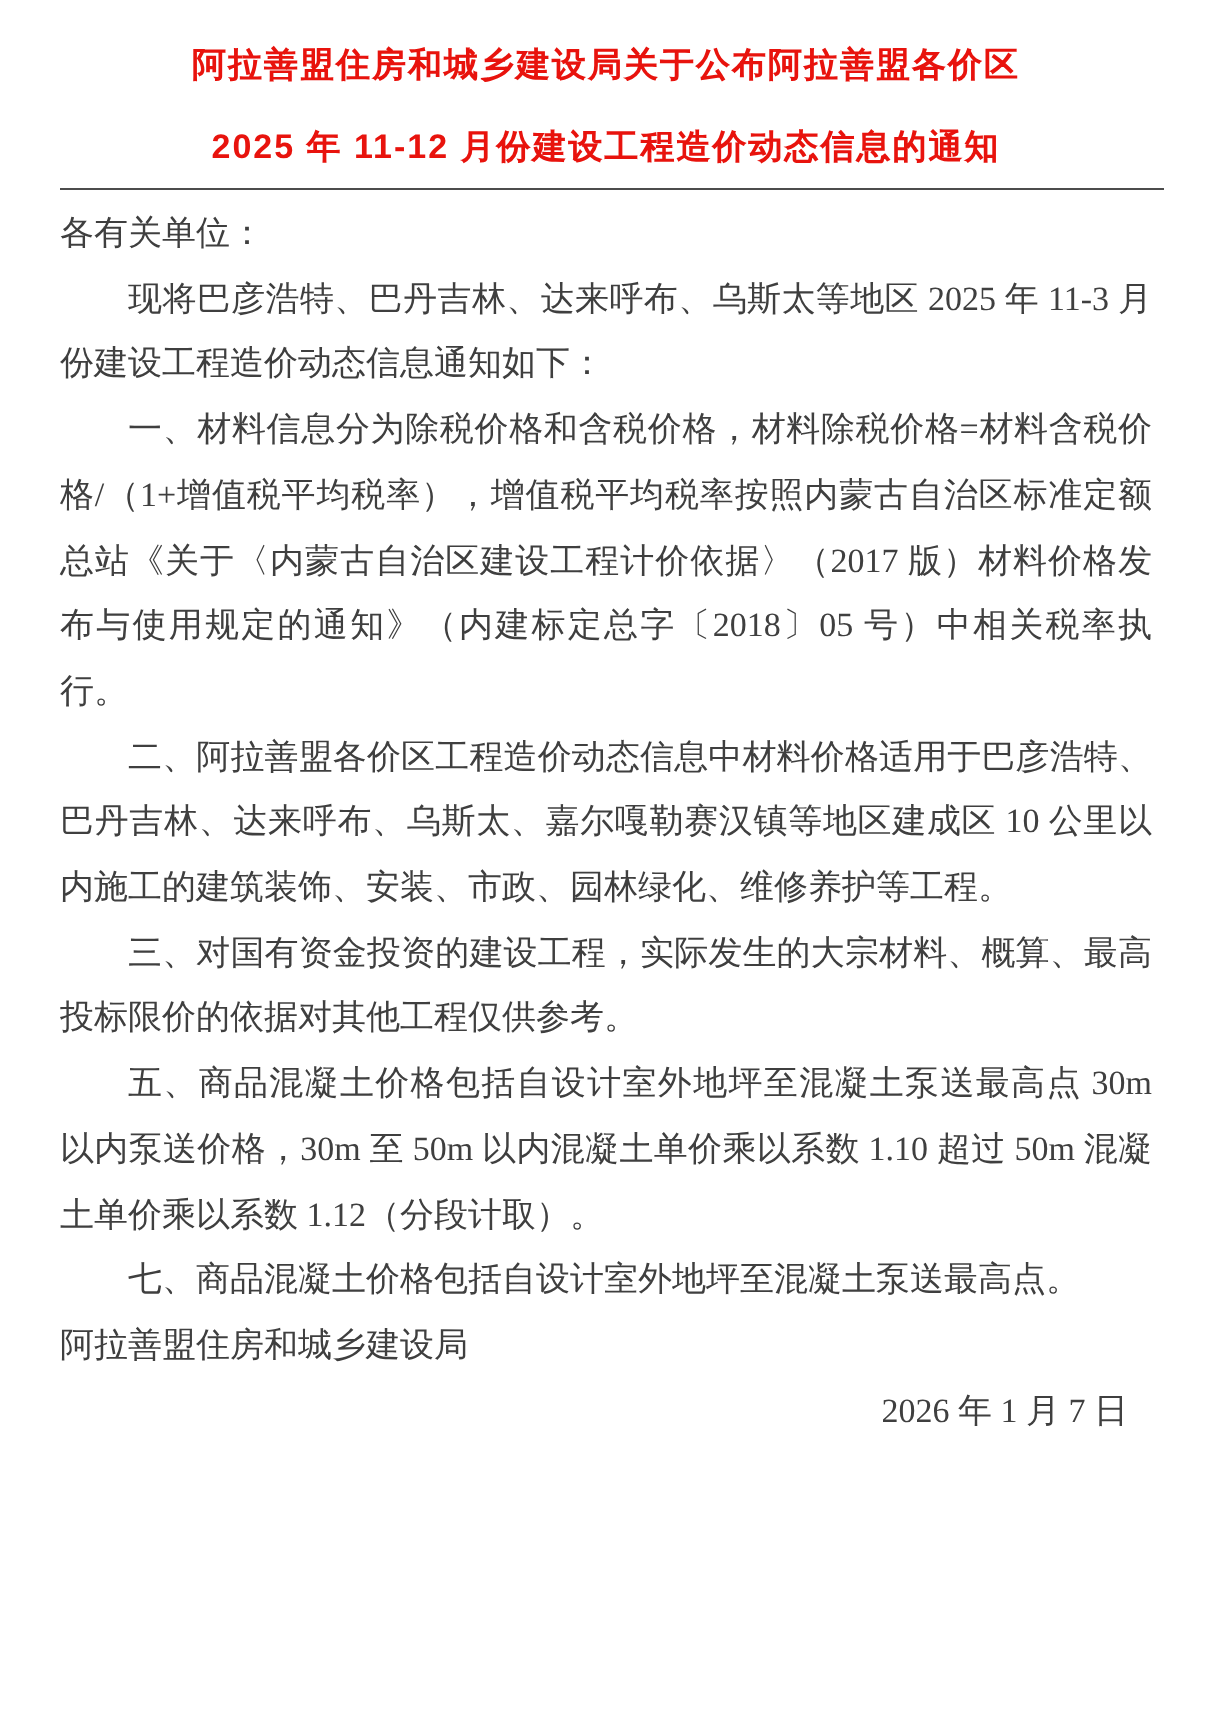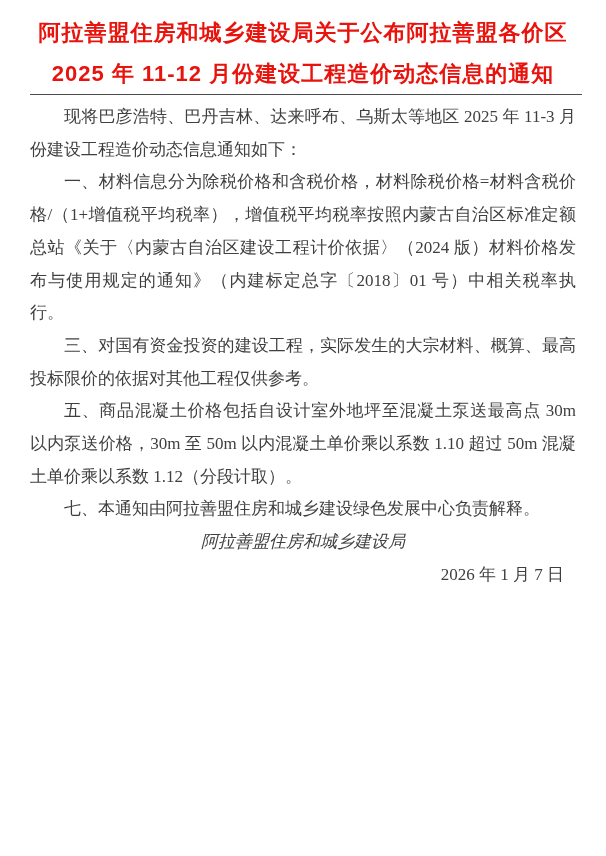--- a/index.html
+++ b/index.html
@@ -17,61 +17,63 @@
     background: #ffffff;
     overflow: hidden;
     font-family: "Liberation Serif", "DejaVu Serif", serif;
     color: #3f3f3f;
   }
   .title {
     margin: 0;
     text-align: center;
     font-family: "Liberation Sans", "DejaVu Sans", sans-serif;
     font-weight: bold;
-    font-size: 22px;
+    font-size: 17px;
     line-height: 41px;
     letter-spacing: 1px;
   }
   .title-line { display: block; }
   .divider {
     border: none;
     border-top: 1.5px solid #4c4c4c;
     margin: 0 -6px 0 0;
     height: 0;
   }
   .doc-body {
     margin-top: 6px;
     font-size: 17px;
     line-height: 32.7px;
     text-align: justify;
     text-justify: inter-character;
   }
   .doc-body p { margin: 0; }
   .salutation { text-indent: 0; }
   .para { text-indent: 2em; }
-  .signature { text-align: center; text-indent: 0; padding-right: 0; font-style: italic; }
+  .signature { text-align: left; text-indent: 0; padding-right: 0; }
   .sign-date { text-align: right; text-indent: 0; padding-right: 12px; }
 </style>
 </head>
 <body>
 
 <div class="page">
 
   <h1 class="title" style="color: rgb(232, 19, 13);">
     <span class="title-line">阿拉善盟住房和城乡建设局关于公布阿拉善盟各价区</span>
     <span class="title-line">2025 年 11-12 月份建设工程造价动态信息的通知</span>
   </h1>
 
   <hr class="divider">
 
   <div class="doc-body">
+    <p class="salutation">各有关单位：</p>
 
     <p class="para">现将巴彦浩特、巴丹吉林、达来呼布、乌斯太等地区 2025 年 11-3 月份建设工程造价动态信息通知如下：</p>
-    <p class="para">一、材料信息分为除税价格和含税价格，材料除税价格=材料含税价格/（1+增值税平均税率），增值税平均税率按照内蒙古自治区标准定额总站《关于〈内蒙古自治区建设工程计价依据〉（2024 版）材料价格发布与使用规定的通知》（内建标定总字〔2018〕01 号）中相关税率执行。</p>
+    <p class="para">一、材料信息分为除税价格和含税价格，材料除税价格=材料含税价格/（1+增值税平均税率），增值税平均税率按照内蒙古自治区标准定额总站《关于〈内蒙古自治区建设工程计价依据〉（2017 版）材料价格发布与使用规定的通知》（内建标定总字〔2018〕05 号）中相关税率执行。</p>
+    <p class="para">二、阿拉善盟各价区工程造价动态信息中材料价格适用于巴彦浩特、巴丹吉林、达来呼布、乌斯太、嘉尔嘎勒赛汉镇等地区建成区 10 公里以内施工的建筑装饰、安装、市政、园林绿化、维修养护等工程。</p>
     <p class="para">三、对国有资金投资的建设工程，实际发生的大宗材料、概算、最高投标限价的依据对其他工程仅供参考。</p>
     <p class="para">五、商品混凝土价格包括自设计室外地坪至混凝土泵送最高点 30m 以内泵送价格，30m 至 50m 以内混凝土单价乘以系数 1.10 超过 50m 混凝土单价乘以系数 1.12（分段计取）。</p>
-    <p class="para">七、本通知由阿拉善盟住房和城乡建设绿色发展中心负责解释。</p>
+    <p class="para">七、商品混凝土价格包括自设计室外地坪至混凝土泵送最高点。</p>
 
     <p class="signature">阿拉善盟住房和城乡建设局</p>
     <p class="sign-date">2026 年 1 月 7 日</p>
   </div>
 
 </div>
 
 </body></html>

